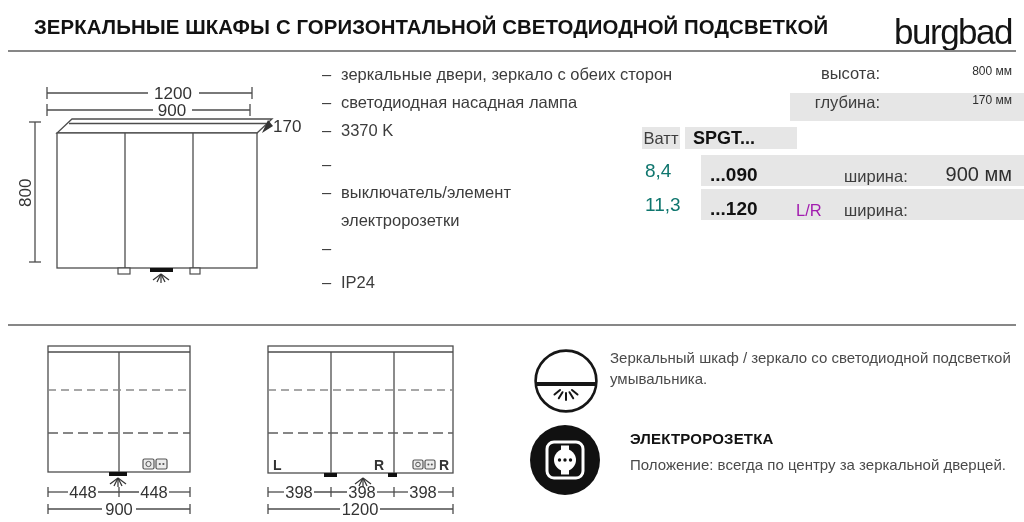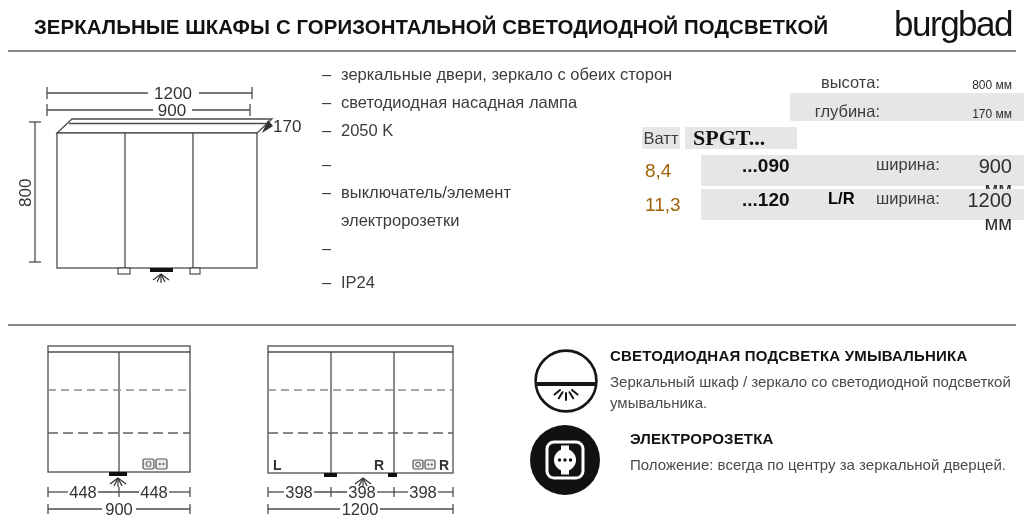--- a/index.html
+++ b/index.html
@@ -11,54 +11,54 @@
   }
   .abs { position:absolute; }
 
   
   .page-title {
     left:34px; top:15px; font-size:21px; font-weight:800; color:#121212;
     letter-spacing:0.1px; transform:scaleX(0.97); transform-origin:left center;
     white-space:nowrap;
   }
   .brand-logo {
-    right:12px; top:4px; font-size:35px; font-weight:400; color:#141414;
+    right:12px; top:12px; font-size:35px; font-weight:400; color:#141414;
     letter-spacing:-1.5px;
   }
   .rule { left:8px; width:1008px; height:2px; background:#878787; }
   .rule-top { top:50px; }
   .rule-mid { top:324px; }
 
   
   .features { left:322px; top:60px; width:440px; list-style:none; }
   .features li { display:flex; line-height:28px; font-size:16.5px; color:#3c3c3c; }
   .features li .dash { width:19px; flex:none; }
   .features li .ftxt { white-space:pre-line; }
   .features li.gap-before { margin-top:6px; }
 
   
-  .spec-dim { height:28px; display:flex; align-items:flex-end; }
+  .spec-dim { height:28px; display:flex; align-items:flex-start; }
   .spec-dim .lbl { width:90px; text-align:right; font-size:16.5px; }
   .spec-dim .val { flex:1; text-align:right; padding-right:12px; font-size:12px; color:#2e2e2e; }
   .dim-height { left:790px; top:64px; width:234px; }
   .dim-depth  { left:790px; top:93px; width:234px; background:#e6e6e6; }
 
   .watt-hdr { left:642px; top:127px; height:22px; display:flex; }
   .watt-hdr .hd1 { background:#e6e6e6; width:38px; font-size:16.5px; display:flex;
                    align-items:center; justify-content:center; }
   .watt-hdr .hd2 { background:#e6e6e6; width:112px; margin-left:5px; font-weight:800;
-                   font-size:22px; color:#111; display:flex; align-items:center; padding-left:8px;font-family:Liberation Serif, serif; }
+                   font-size:18px; color:#111; display:flex; align-items:center; padding-left:8px; }
 
   .spec-row { left:642px; width:382px; height:31px; display:flex; align-items:center; }
   .spec-row-1 { top:155px; }
   .spec-row-2 { top:176px;margin-top:13px; }
-  .spec-row .watt { width:59px; font-size:19px; color:#a16207; padding-left:3px; }
-  .spec-row .strip { flex:1; height:100%; background:#e6e6e6; display:flex; align-items:flex-start;padding-left:32px; }
+  .spec-row .watt { width:59px; font-size:19px; color:#0f766e; padding-left:3px; }
+  .spec-row .strip { flex:1; height:100%; background:#e6e6e6; display:flex; align-items:flex-end; }
   .spec-row .model { font-weight:800; font-size:19px; color:#111; width:95px; padding-left:9px; }
-  .spec-row .variant { width:48px; font-weight:700; font-size:16.5px; color:#000000; }
+  .spec-row .variant { width:48px; font-weight:400; font-size:16.5px; color:#a21caf; }
   .spec-row .wlbl { font-size:16.5px; width:72px; }
   .spec-row .wval { flex:1; text-align:right; padding-right:12px; font-size:20px; color:#2e2e2e; }
 
   
   svg text { font-family:"Liberation Sans", sans-serif; fill:#333; }
 
   
   .info-block { width:406px; }
   .info-1 { left:610px; top:347px; }
   .info-2 { left:610px; top:430px;margin-left:20px; }
@@ -120,21 +120,21 @@
   <li>
       <span class="dash">–</span>
       <span class="ftxt">зеркальные двери, зеркало с обеих сторон</span>
     </li>
   <li>
       <span class="dash">–</span>
       <span class="ftxt">светодиодная насадная лампа</span>
     </li>
   <li>
       <span class="dash">–</span>
-      <span class="ftxt">2050 K</span>
+      <span class="ftxt">3370 K</span>
     </li>
   <li class="gap-before">
       <span class="dash">–</span>
     </li>
   <li>
       <span class="dash">–</span>
       <span class="ftxt">выключатель/элемент
 электророзетки</span>
     </li>
   <li>
@@ -166,21 +166,20 @@
     <span class="wlbl">ширина:</span>
     <span class="wval">900 мм</span>
   </span>
 </div>
 <div class="abs spec-row spec-row-2">
   <span class="watt">11,3</span>
   <span class="strip">
     <span class="model">...120</span>
     <span class="variant">L/R</span>
     <span class="wlbl">ширина:</span>
-    <span class="wval">1200 мм</span>
   </span>
 </div>
 
 <div class="abs rule rule-mid"></div>
 
 <svg class="abs" style="left:20px;top:330px" width="240" height="192" viewBox="0 0 240 192">
   <g stroke="#4d4d4d" stroke-width="1.3" fill="none">
     <rect x="28" y="16" width="142" height="126"></rect>
     <line x1="28" y1="22" x2="170" y2="22"></line>
     <line x1="99" y1="22" x2="99" y2="142"></line>
@@ -280,21 +279,20 @@
   <line x1="3.5" y1="36" x2="62.5" y2="36" stroke="#161616" stroke-width="4"></line>
   <g stroke="#161616" stroke-width="2" stroke-linecap="round">
     <line x1="33" y1="45" x2="33" y2="52"></line>
     <line x1="29.5" y1="44.2" x2="25.8" y2="50.3"></line>
     <line x1="36.5" y1="44.2" x2="40.2" y2="50.3"></line>
     <line x1="27" y1="42" x2="21.5" y2="46.5"></line>
     <line x1="39" y1="42" x2="44.5" y2="46.5"></line>
   </g>
 </svg>
 <div class="abs info-block info-1">
-  <h3>СВЕТОДИОДНАЯ ПОДСВЕТКА УМЫВАЛЬНИКА</h3>
   <p>Зеркальный шкаф / зеркало со светодиодной подсветкой умывальника.</p>
 </div>
 
 <svg class="abs" style="left:528px;top:423px" width="74" height="74" viewBox="0 0 74 74">
   <circle cx="37" cy="37" r="35" fill="#111"></circle>
   <rect x="19" y="19" width="36" height="36" rx="7" fill="none" stroke="#fff" stroke-width="3"></rect>
   <rect x="33" y="22.5" width="8" height="5" fill="#fff"></rect>
   <rect x="33" y="46.5" width="8" height="5" fill="#fff"></rect>
   <circle cx="37" cy="37" r="11" fill="#fff"></circle>
   <circle cx="31.5" cy="37" r="1.7" fill="#111"></circle>

